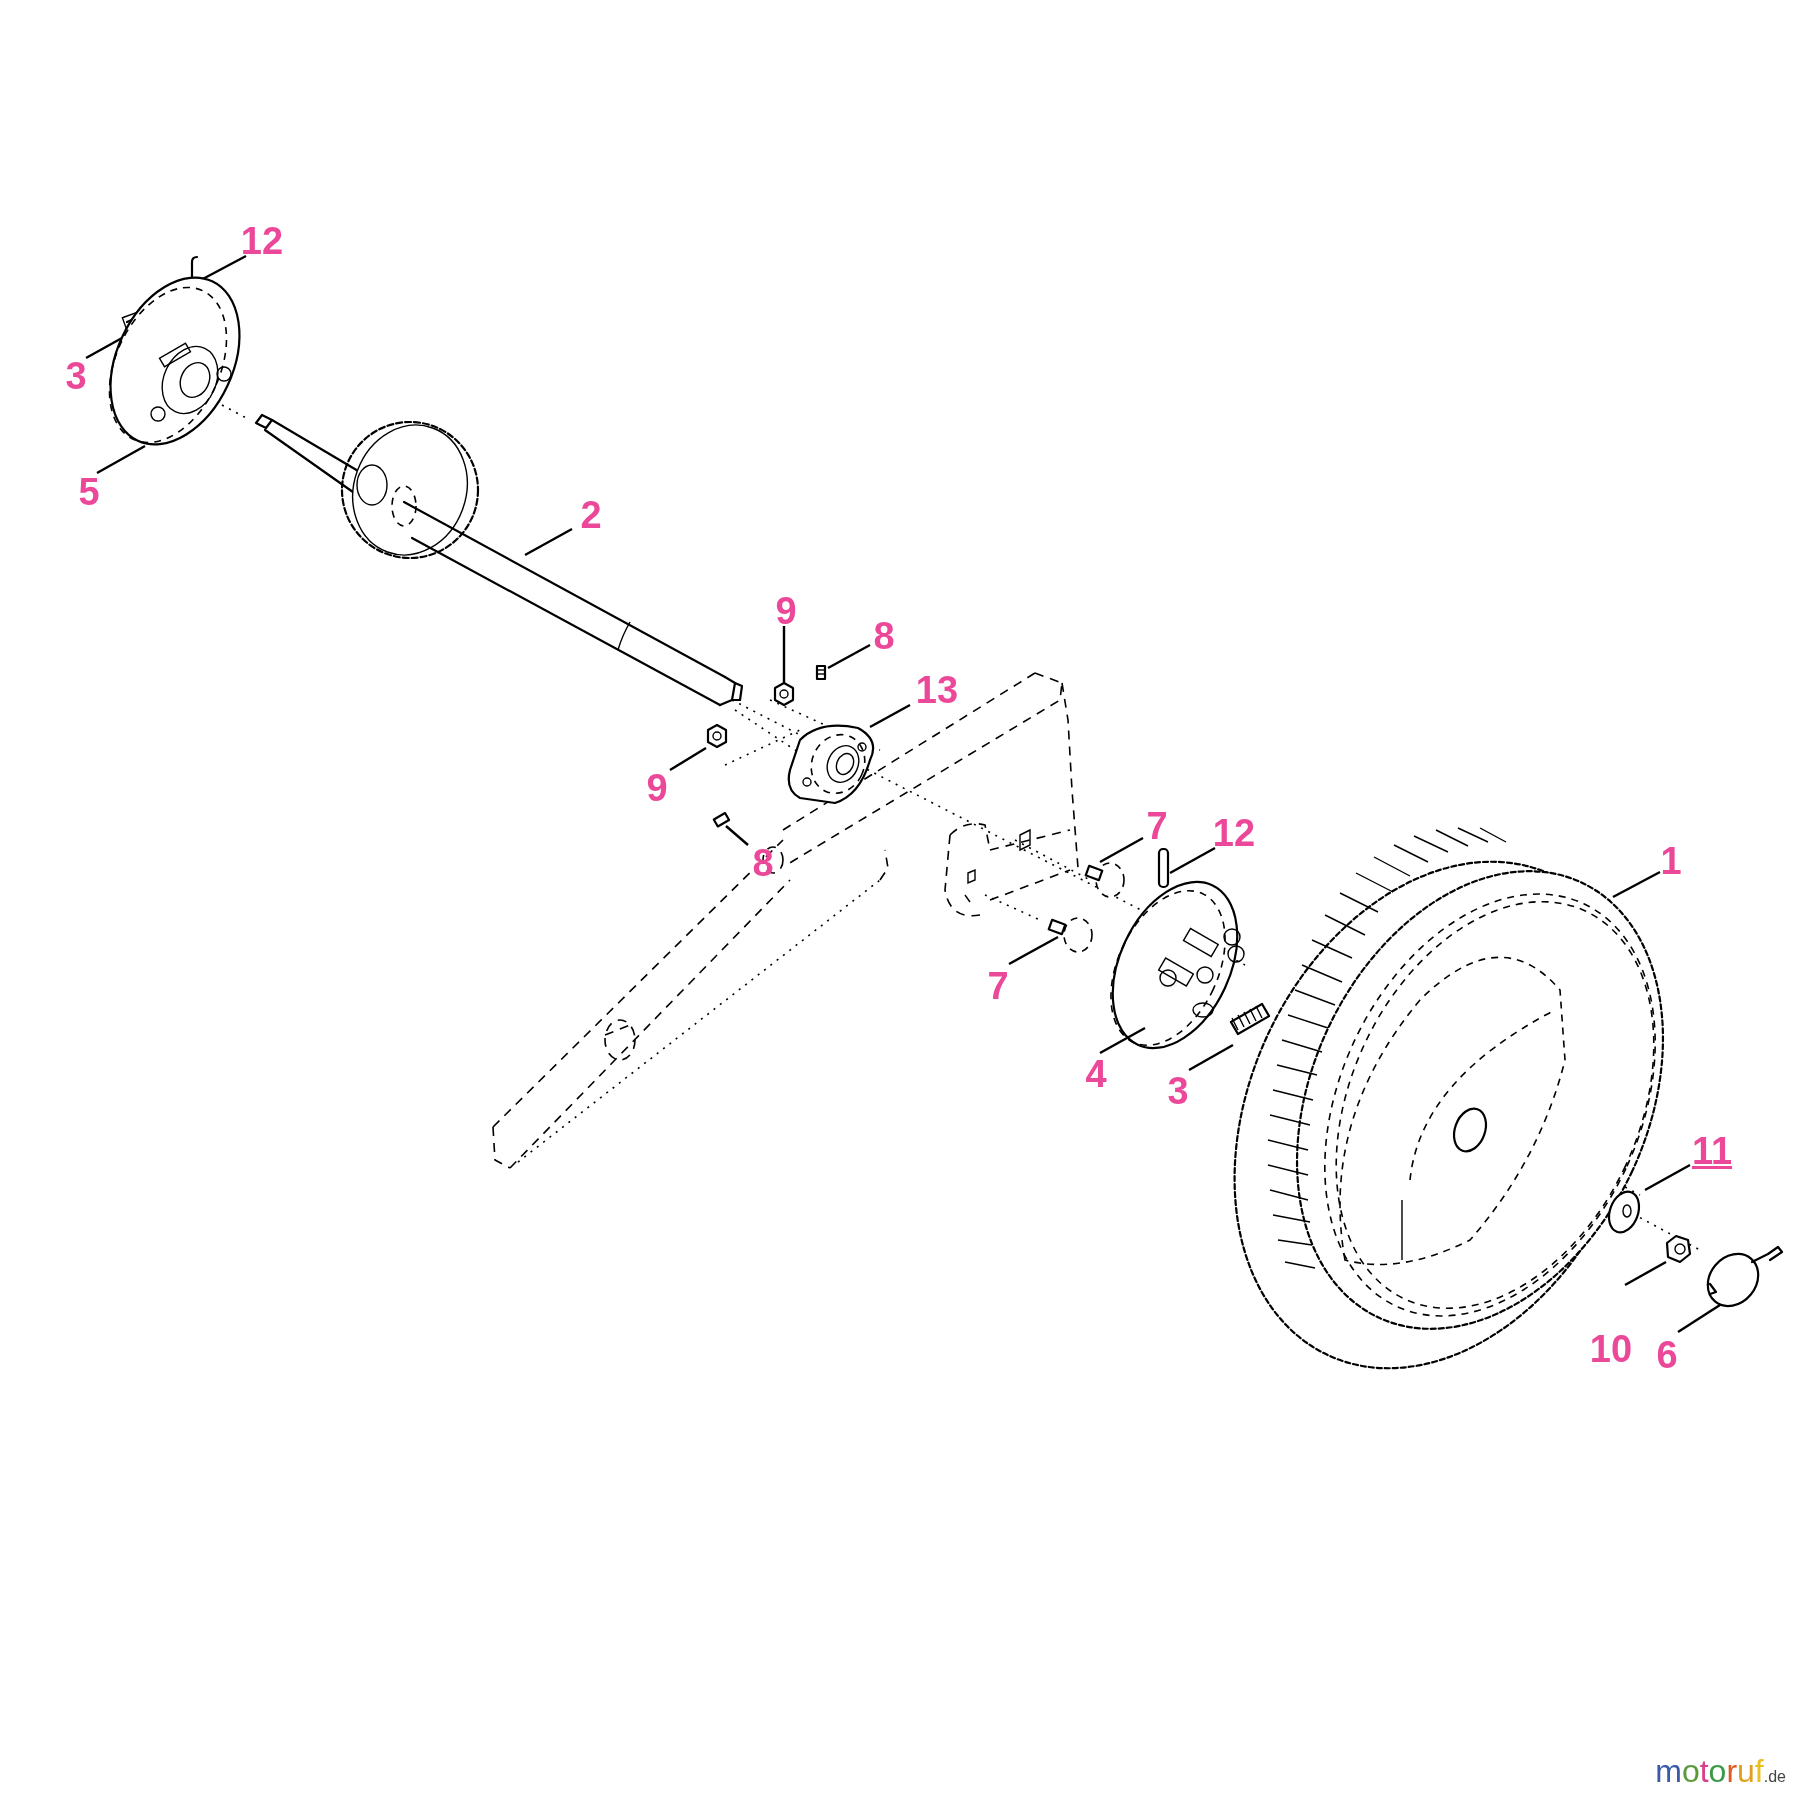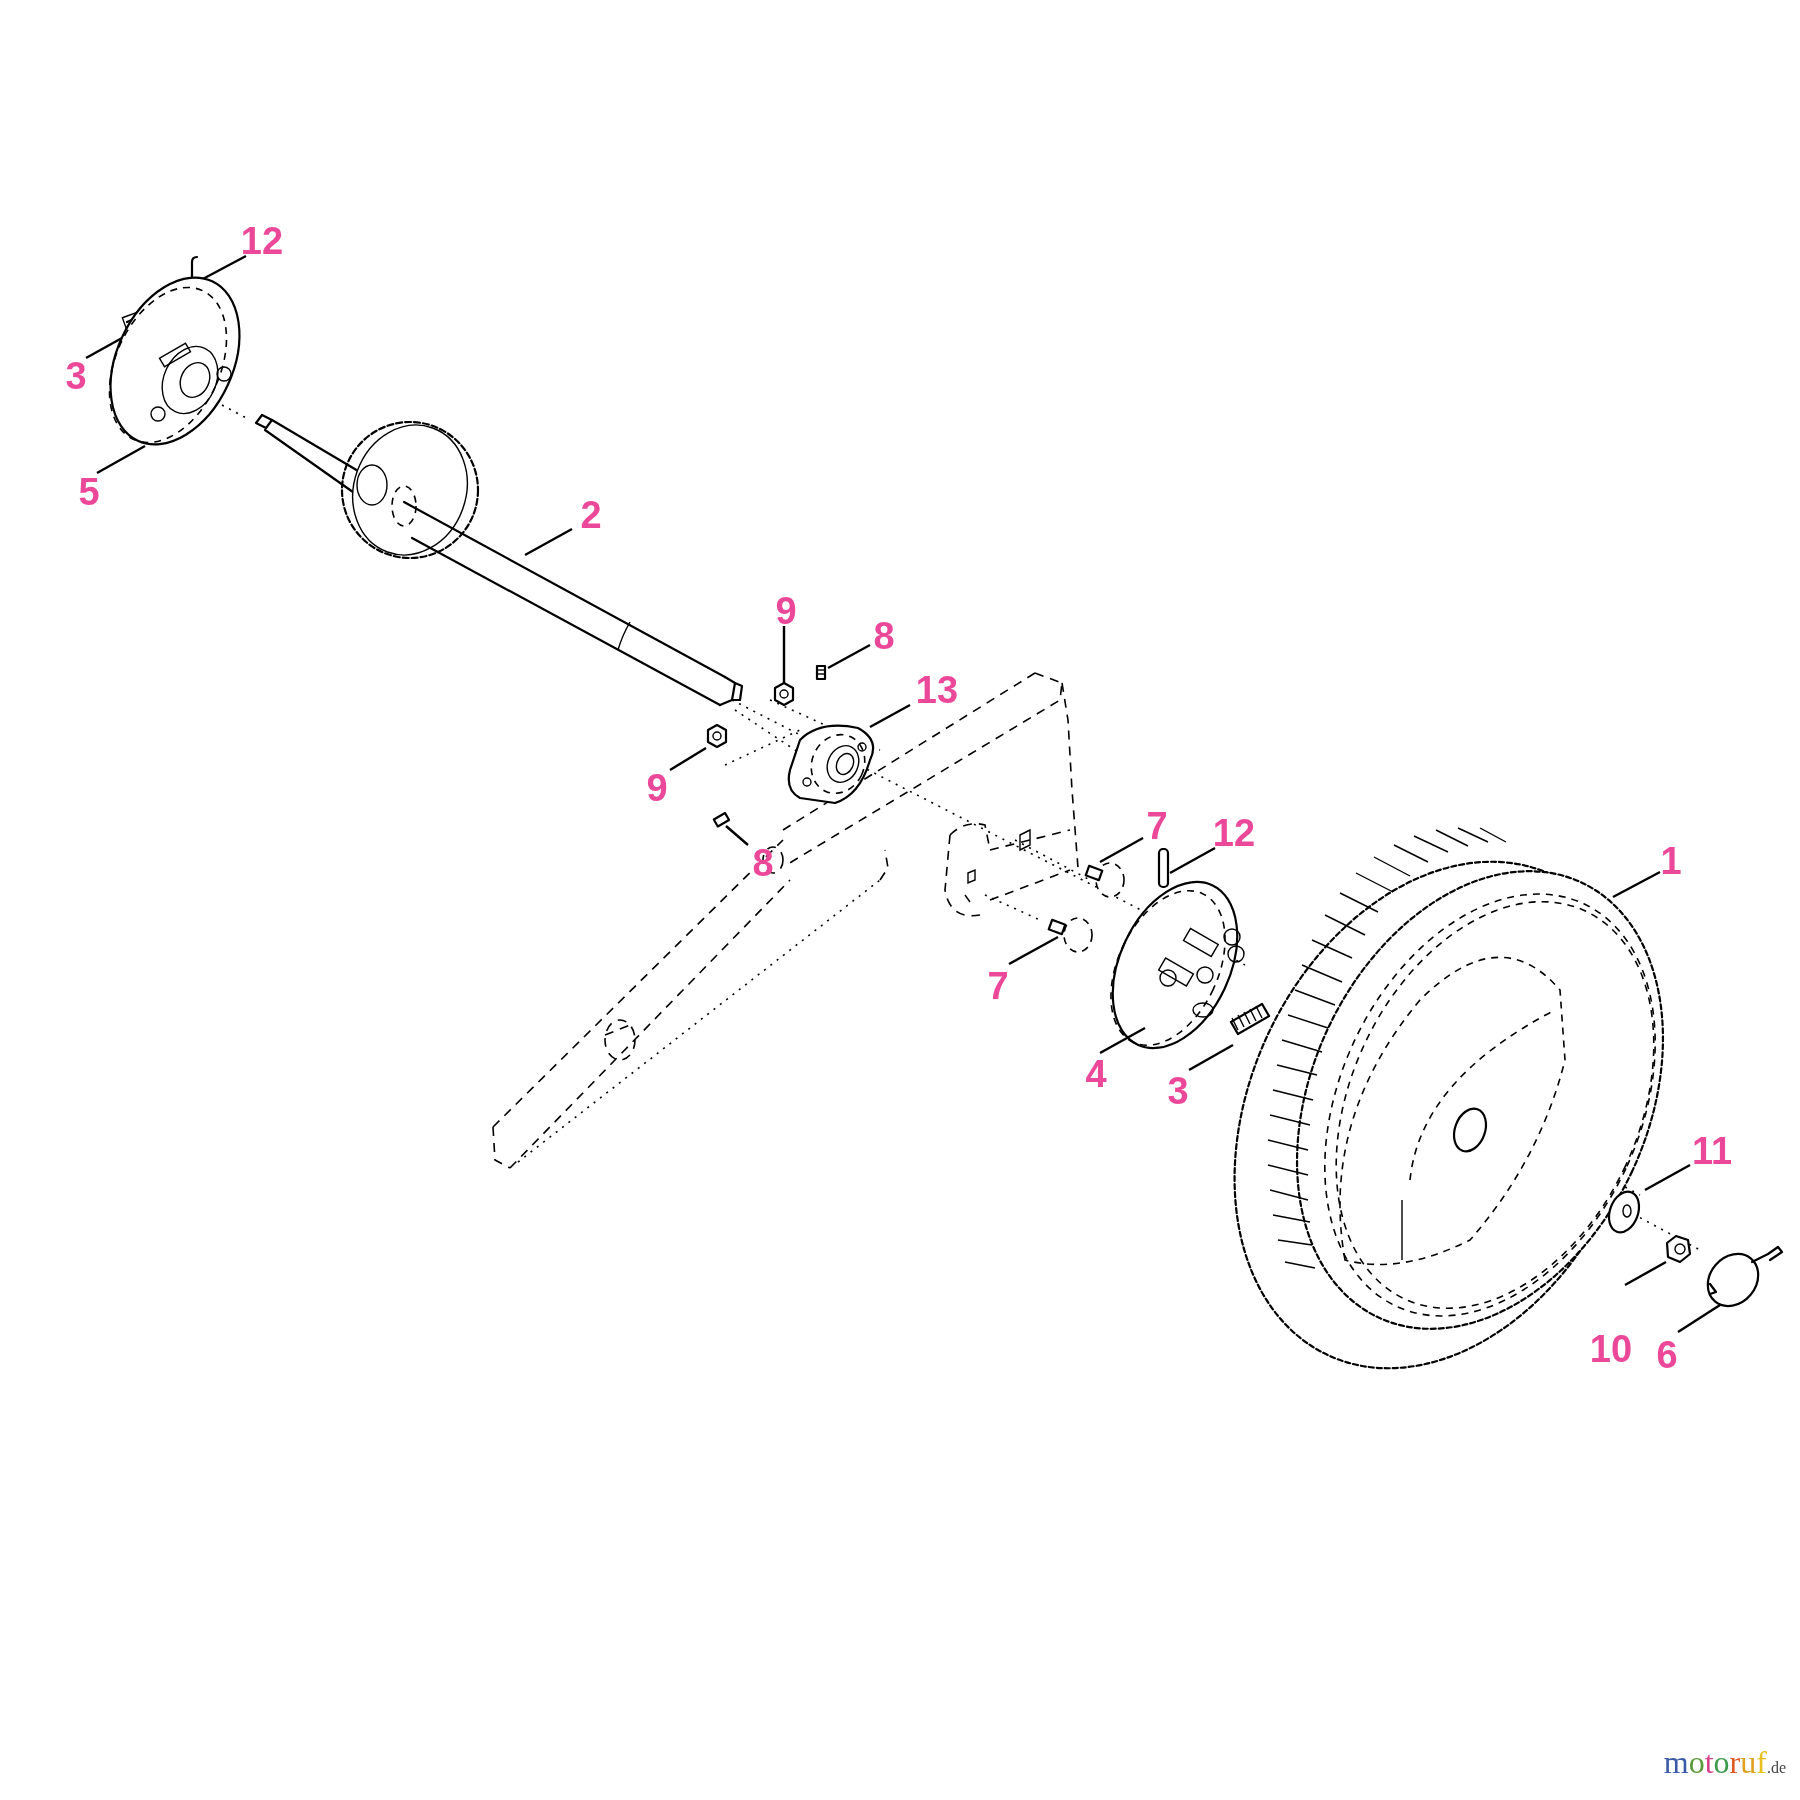--- a/index.html
+++ b/index.html
@@ -6,21 +6,21 @@
     body { width: 1800px; height: 1800px; position: relative; overflow: hidden; font-family: "Liberation Sans", sans-serif; }
     #diagram { position: absolute; left: 0; top: 0; width: 1800px; height: 1800px; }
     .ln { stroke: #000; stroke-width: 2.2; fill: none; stroke-linecap: round; stroke-linejoin: round; }
     .thin { stroke: #000; stroke-width: 1.4; fill: none; }
     .dash { stroke: #000; stroke-width: 1.6; fill: none; stroke-dasharray: 7 6; }
     .dot { stroke: #000; stroke-width: 1.6; fill: none; stroke-dasharray: 2 6; }
     .ghost { stroke: #000; stroke-width: 1.6; fill: none; stroke-dasharray: 9 7; }
     .fillw { fill: #fff; }
     .leader { stroke: #000; stroke-width: 2.4; }
     .callout { position: absolute; font-family: "Liberation Sans", sans-serif; font-weight: bold; font-size: 38px; color: #ec4899; line-height: 1; transform: translate(-50%, -50%); }
-    .watermark { position: absolute; right: 14px; bottom: 19px; font-family: Liberation Serif, serif; font-size: 32px; letter-spacing: 0px; }
+    .watermark { position: absolute; right: 14px; bottom: 10px; font-family: Liberation Sans, sans-serif; font-size: 32px; letter-spacing: 0px; }
     .watermark span { font-weight: normal; }
     .watermark .tld { font-size: 16px; color: #444; }
   </style>
 </head>
 <body>
 
 <svg id="diagram" viewBox="0 0 1800 1800" xmlns="http://www.w3.org/2000/svg">
 
   <g>
     <path class="ghost" d="M1035 673 L1062 683 L1060 700 L788 864"></path>
@@ -213,20 +213,20 @@
   <div class="callout" style="left:884px;top:636px;">8</div>
   <div class="callout" style="left:937px;top:690px;">13</div>
   <div class="callout" style="left:657px;top:788px;">9</div>
   <div class="callout" style="left:763px;top:863px;">8</div>
   <div class="callout" style="left:1157px;top:826px;">7</div>
   <div class="callout" style="left:1234px;top:833px;">12</div>
   <div class="callout" style="left:1671px;top:861px;">1</div>
   <div class="callout" style="left:998px;top:986px;">7</div>
   <div class="callout" style="left:1096px;top:1074px;">4</div>
   <div class="callout" style="left:1178px;top:1091px;">3</div>
-  <div class="callout" style="left:1712px;top:1151px;">11</div>
+  <div class="callout" style="left:1712px;top:1151px;text-decoration:underline;">11</div>
   <div class="callout" style="left:1611px;top:1349px;">10</div>
   <div class="callout" style="left:1667px;top:1355px;">6</div>
 </div>
 
 <div class="watermark">
   <span style="color:#3a5aa8">m</span><span style="color:#5a9a3a">o</span><span style="color:#d8408a">t</span><span style="color:#3a9a4a">o</span><span style="color:#e05a20">r</span><span style="color:#e0a020">u</span><span style="color:#e8c020">f</span><span class="tld">.de</span>
 </div>
 
 </body></html>

